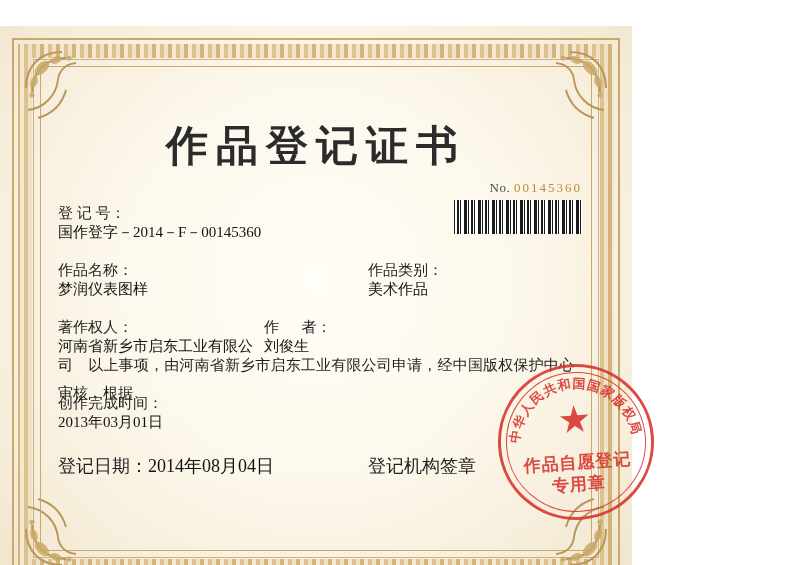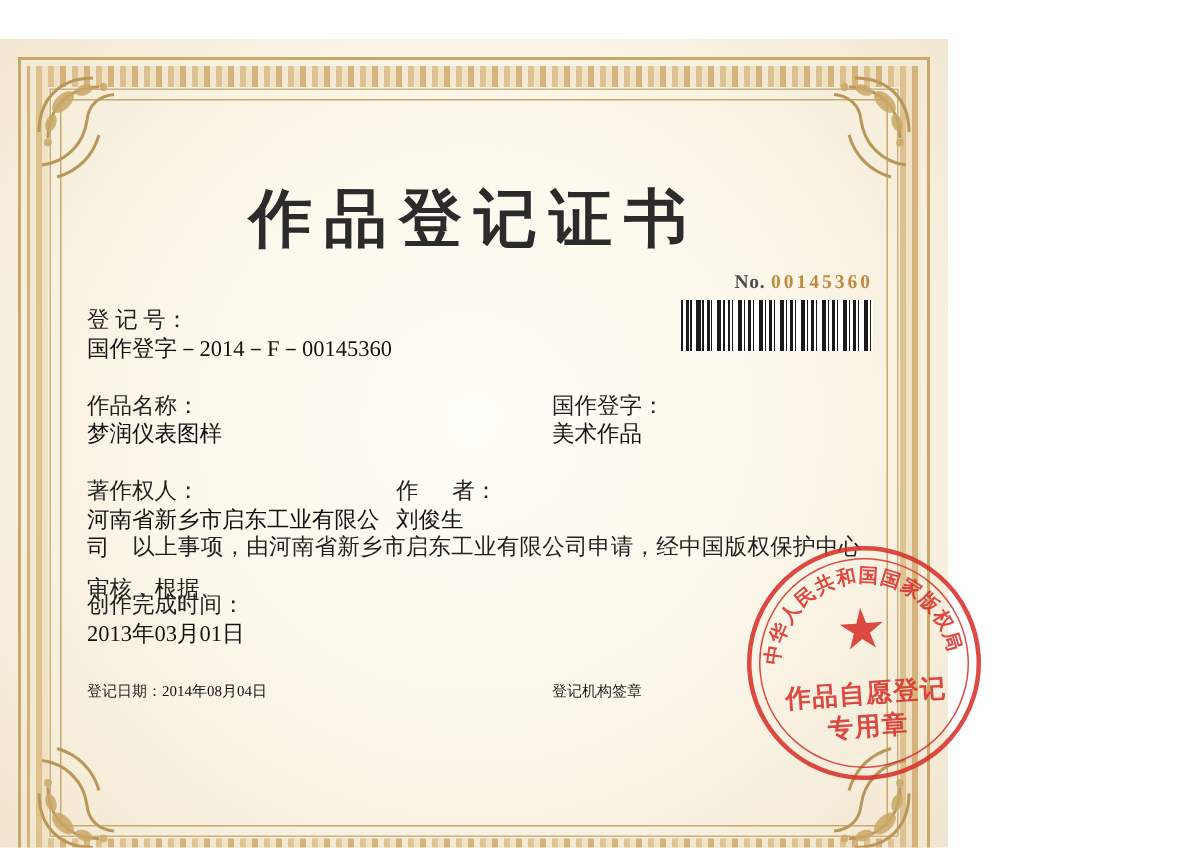--- a/index.html
+++ b/index.html
@@ -91,21 +91,20 @@
   }
 
   .serial-row {
     position: absolute;
     right: 0;
     top: 104px;
     text-align: right;
     font-size: 13px;
     color: #555;
     letter-spacing: .5px;
-    font-weight: bold;
   }
   .serial-row .no-label { color: #4a4a4a; }
   .serial-row .no-value { color: #c08a3e; letter-spacing: 2px; }
 
   .barcode {
     position: absolute;
     right: 0;
     top: 124px;
     width: 128px;
     height: 34px;
@@ -154,21 +153,21 @@
     color: #1f1f1f;
     text-align: justify;
   }
   .paragraph .indent { display: inline-block; width: 30px; }
 
   .footer {
     position: absolute;
     left: 8px;
     right: 8px;
     top: 378px;
-    font-size: 10px;
+    font-size: 18px;
     color: #1f1f1f;
     display: flex;
   }
   .footer .left  { width: 310px; flex: 0 0 310px; display: flex; align-items: baseline;}
   .footer .right { flex: 1 1 auto; }
 
   
   .seal {
     position: absolute;
     left: 498px;
@@ -316,21 +315,21 @@
           <span class="f-value">国作登字－2014－F－00145360</span>
         </div>
       </div>
 
       <div class="field-row">
         <div class="field left">
           <span class="f-label">作品名称：</span>
           <span class="f-value">梦润仪表图样</span>
         </div>
         <div class="field right">
-          <span class="f-label">国作登字：</span>
+          <span class="f-label">作品类别：</span>
           <span class="f-value">美术作品</span>
         </div>
       </div>
 
       <div class="field-row">
         <div class="field right">
           <span class="f-label">著作权人：</span>
           <span class="f-value">河南省新乡市启东工业有限公司</span>
         </div>
         <div class="field left">

